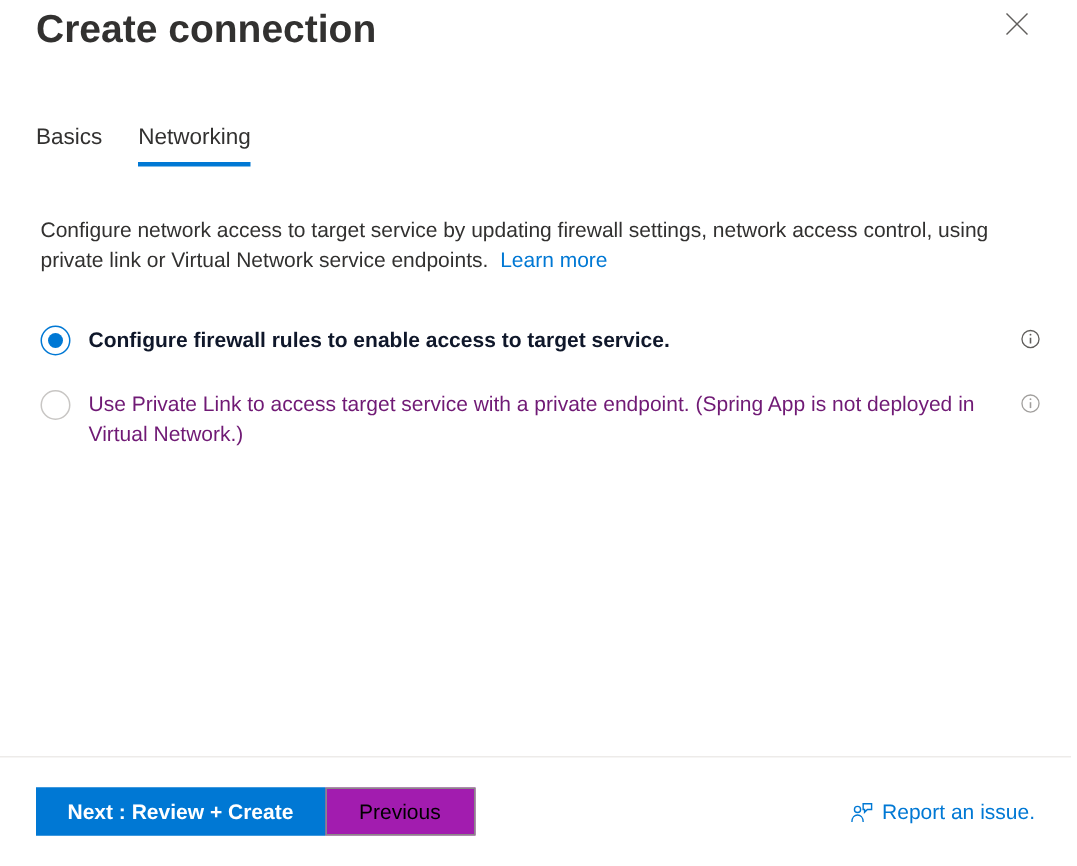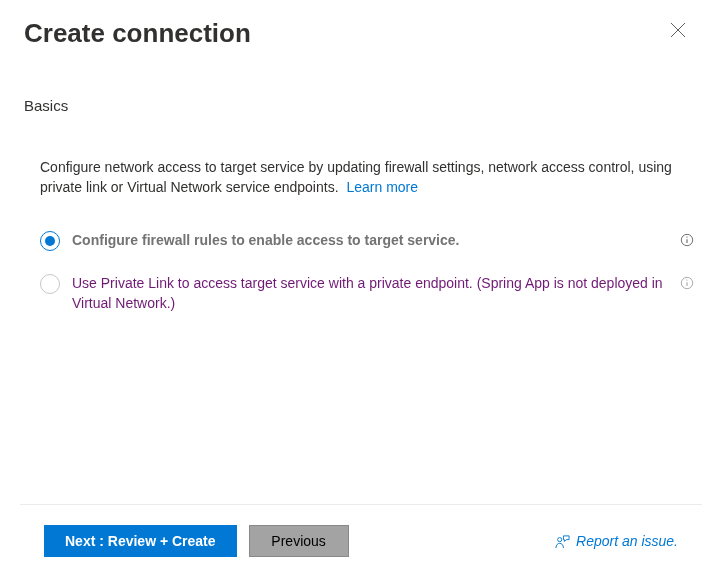--- a/index.html
+++ b/index.html
@@ -14,21 +14,21 @@
       background: #ffffff;
       width: 718px;
       height: 577px;
       position: relative;
       overflow: hidden;
     }
     .header {
       display: flex;
       justify-content: space-between;
       align-items: flex-start;
-      padding: 18px 28px 0 24px;
+      padding: 4px 28px 0 24px;
     }
     .header h1 {
       font-size: 26px;
       font-weight: 600;
       color: #323130;
     }
     .close-icon {
       cursor: pointer;
       padding: 4px;
       color: #605e5c;
@@ -50,21 +50,21 @@
       color: #323130;
       padding-bottom: 8px;
       cursor: pointer;
       border-bottom: 3px solid transparent;
     }
     .tab.active {
       border-bottom: 3px solid #0078d4;
       font-weight: 400;
     }
     .content {
-      padding: 32px 24px 0 40px;
+      padding: 32px 24px 0 27px;
     }
     .description {
       font-size: 14px;
       color: #323130;
       line-height: 1.45;
     }
     .learn-more {
       color: #0078d4;
       cursor: pointer;
       margin-left: 4px;
@@ -104,21 +104,21 @@
       border-color: #c8c6c4;
       cursor: default;
     }
     .option-label {
       flex: 1;
       font-size: 14px;
       line-height: 1.45;
     }
     .option-label.bold {
       font-weight: 600;
-      color: #737373;
+      color: #0f172a;
     }
     .option-label.disabled {
       color: #701a75;
     }
     .info-icon {
       width: 14px;
       height: 14px;
       flex-shrink: 0;
       margin-top: 3px;
       color: #605e5c;
@@ -128,52 +128,49 @@
     }
     .info-icon svg {
       width: 14px;
       height: 14px;
       display: block;
     }
     .footer {
       position: absolute;
       bottom: 0;
       left: 0;
-      right: 16px;
+      right: 4px;
       border-top: 1px solid #edebe9;
       padding: 20px 24px;
       display: flex;
       align-items: center;
-      gap: 12px;
-      margin-left: 20px;
     }
     .btn {
       font-family: inherit;
       font-size: 14px;
       padding: 7px 20px;
       border: 1px solid #8a8886;
-      background: #a3a3a3;
+      background: #a21caf;
       cursor: pointer;
       min-width: 100px;
     }
     .btn.primary {
       background: #0078d4;
       color: #ffffff;
       border-color: #0078d4;
       font-weight: 600;
     }
     .report-issue {
       margin-left: auto;
       color: #0078d4;
       cursor: pointer;
       display: flex;
       align-items: center;
       gap: 6px;
       font-size: 14px;
-      font-style: italic;
     }
     .report-issue svg {
       width: 15px;
       height: 15px;
     }
     .option-row {
       display: flex;
       align-items: flex-start;
       gap: 8px;
       flex: 1;
@@ -187,20 +184,21 @@
   <span class="close-icon">
     <svg viewBox="0 0 16 16" stroke="currentColor" stroke-width="1" fill="none">
       <line x1="1" y1="1" x2="15" y2="15"></line>
       <line x1="15" y1="1" x2="1" y2="15"></line>
     </svg>
   </span>
 </div>
 
 <div class="tabs">
   <div class="tab">Basics</div>
+  <div class="tab active">Networking</div>
 </div>
 
 <div class="content">
   <p class="description">
     <span>Configure network access to target service by updating firewall settings, network access control, using private link or Virtual Network service endpoints.</span>
     <span class="learn-more">Learn more</span>
   </p>
 
   <div class="options">
 

